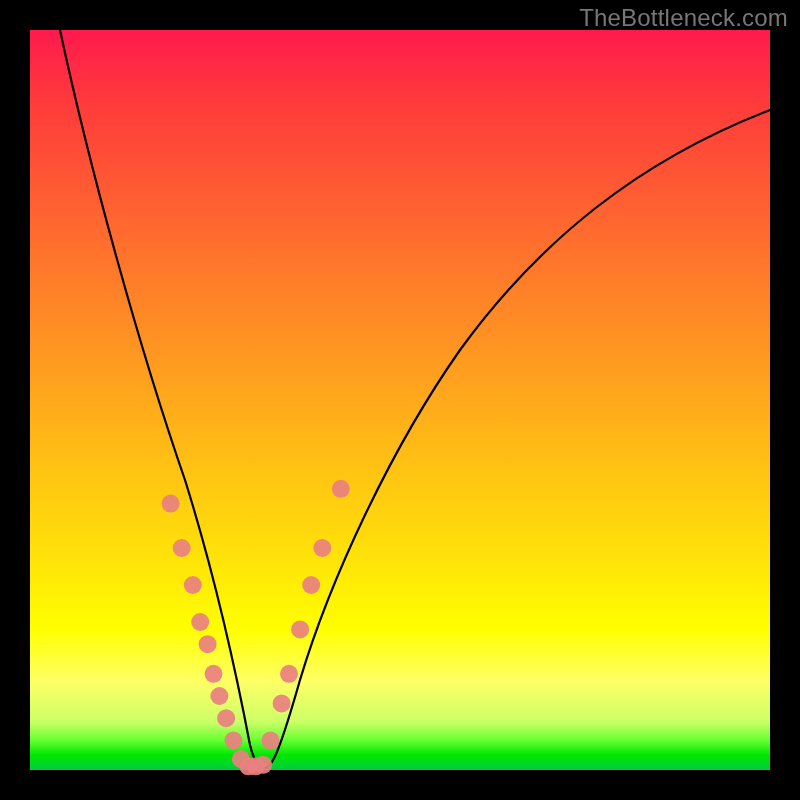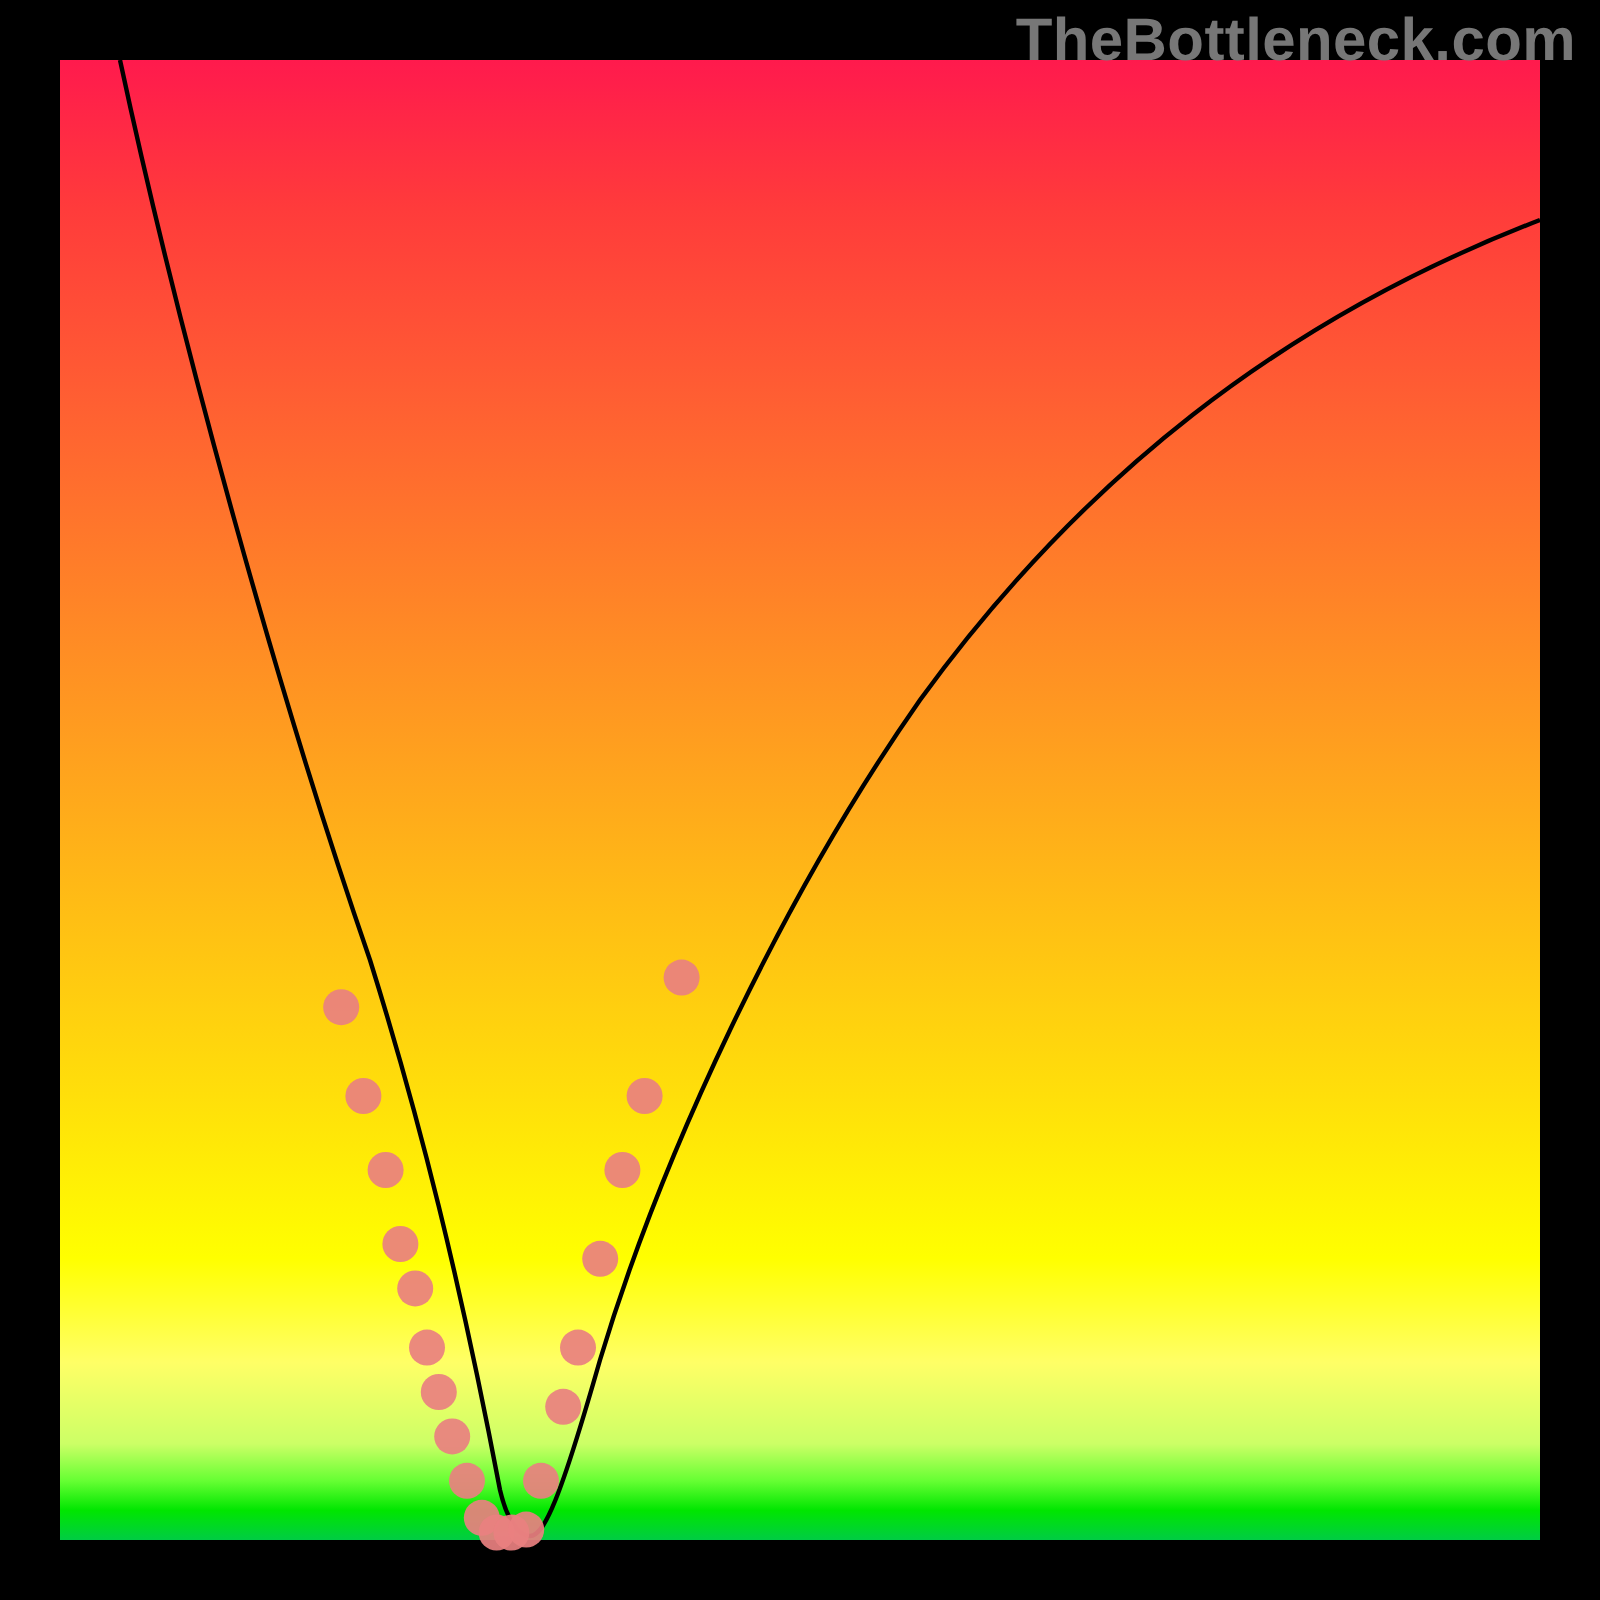--- a/index.html
+++ b/index.html
@@ -30,22 +30,22 @@
       #ccff66 93.5%,
       #66ff33 96%,
       #00e600 98%,
       #00cc44 100%);
   }
   .watermark {
     position: absolute;
     top: 4px;
     right: 12px;
     color: #777;
-    font-size: 30px;
-    font-weight: 700;
+    font-size: 24px;
+    font-weight: 400;
     letter-spacing: 0.2px;
     user-select: none;
   }
   svg.curve {
     position: absolute;
     left: 0;
     top: 0;
     width: 740px;
     height: 740px;
     overflow: visible;

